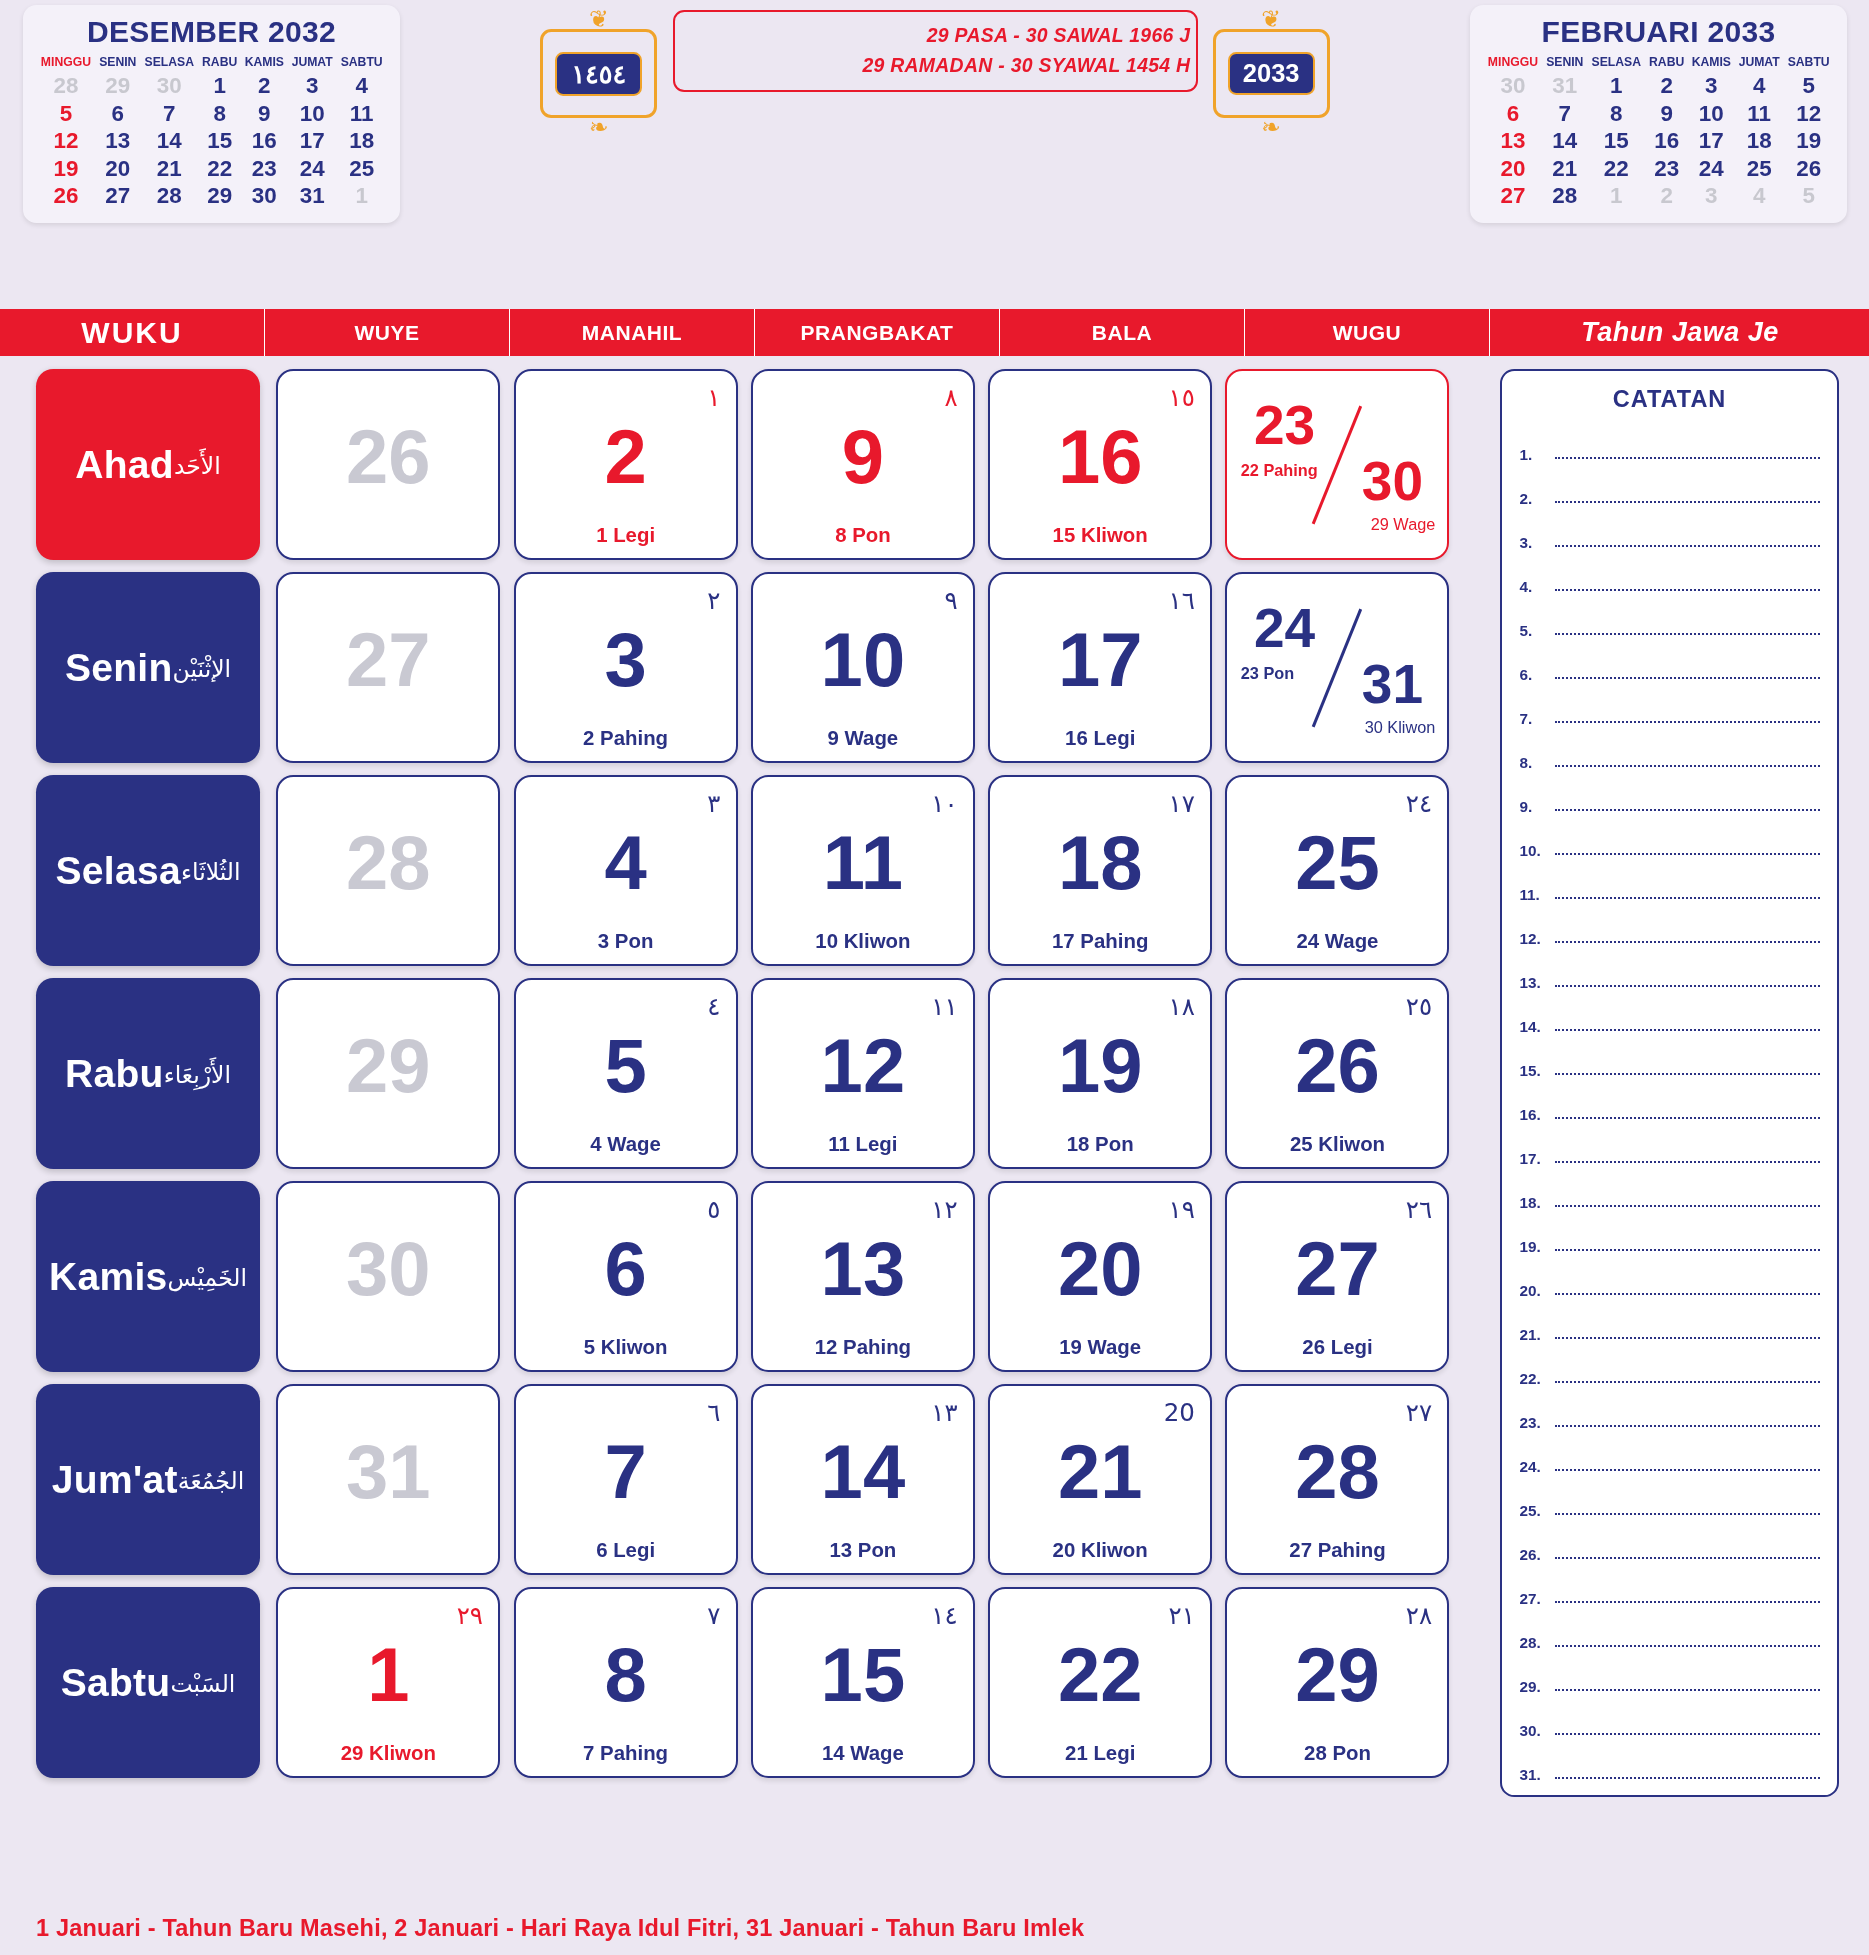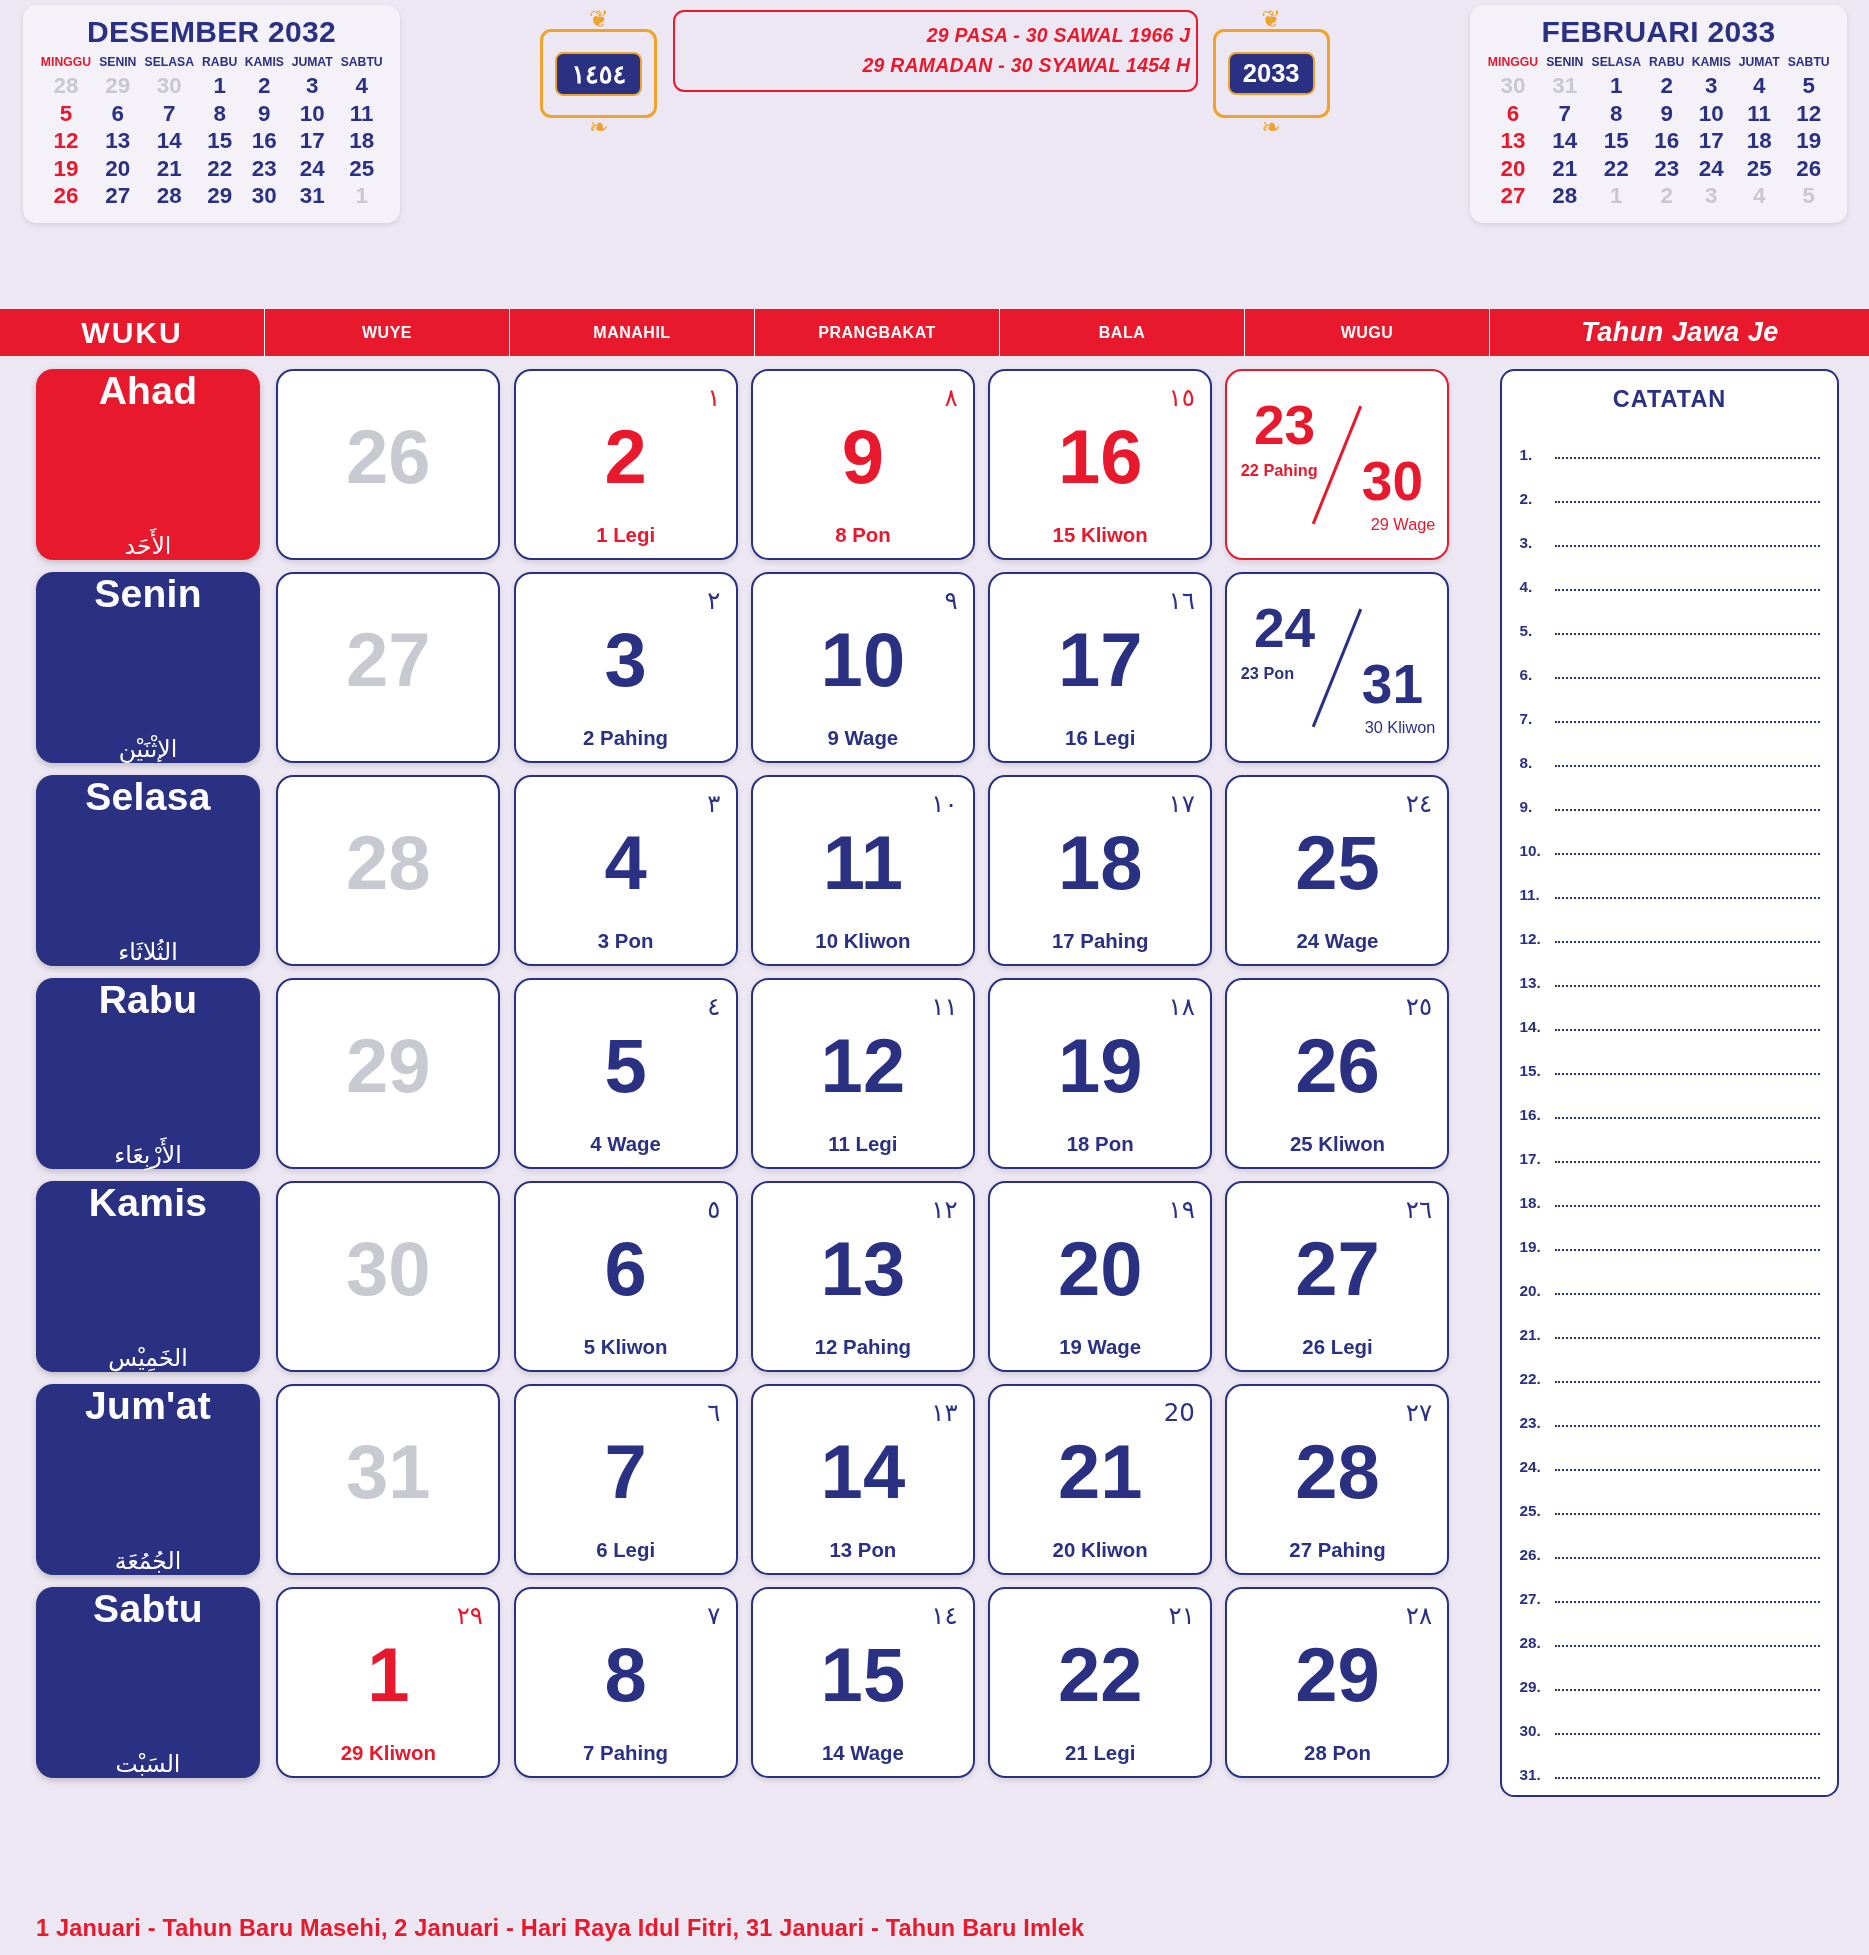--- a/index.html
+++ b/index.html
@@ -135,21 +135,21 @@
     height: 47px;
     background: #e8192c;
     display: flex;
     align-items: stretch;
     color:#fff;
   }
   .wuku-bar .cell {
     display:flex; align-items:center; justify-content:center;
     font-weight: bold;
     border-right: 1.5px solid #fff;
-    font-size: 16px;
+    font-size: 21px;
     letter-spacing: 0.5px;
   }
   .wuku-bar .cell.lbl { width: 265px; font-size: 30px; letter-spacing: 2px; }
   .wuku-bar .cell.col { width: 245px; }
   .wuku-bar .cell.note { flex:1; border-right: none; font-size: 27px; font-style: italic; }
 
   
   .main {
     display: flex;
     padding: 0 0 0 0;
@@ -162,21 +162,21 @@
     display: flex;
     align-items: stretch;
     height: 203px;
   }
   .daylbl {
     width: 224px;
     margin: 6.1px 16.3px 6.1px 0;
     border-radius: 17.3px;
     background: #2a3183;
     color: #fff;
-    display:flex; flex-direction: column; align-items:center; justify-content:space-between;
+    display:flex; align-items:center; justify-content:center;
     box-shadow: 0 2.5px 6.1px rgba(0,0,0,.18);
   }
   .daylbl.red { background: #e8192c; color:#fff; }
   .daylbl .nm { font-size: 39px; font-weight: bold; letter-spacing: 0.3px; }
   .daylbl .ar { font-size: 23.5px; margin-top: 3.1px; font-family: "DejaVu Sans", sans-serif; }
 
   .cellbox {
     width: 224px;
     margin: 6.1px 13.3px 6.1px 0;
     background: #fff;

